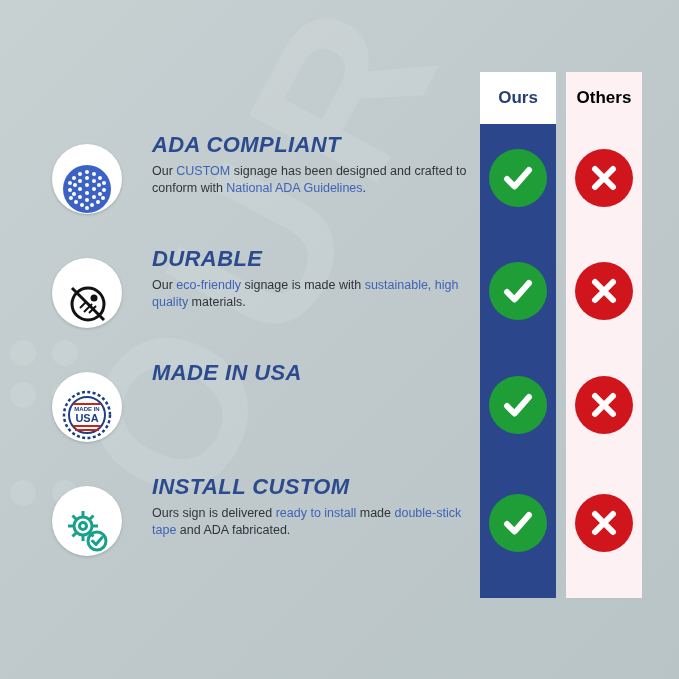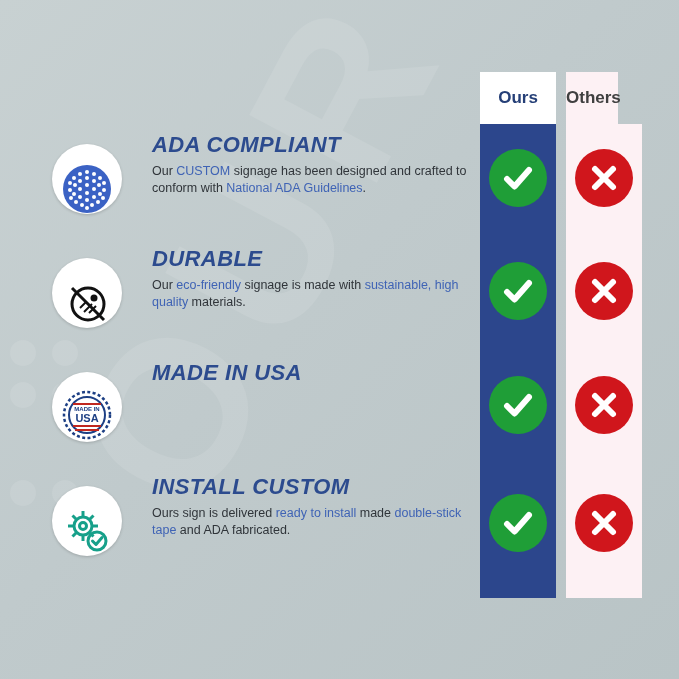--- a/index.html
+++ b/index.html
@@ -119,24 +119,24 @@
     left: 480px;
     top: 72px;
     width: 76px;
     height: 52px;
     background: #ffffff;
     color: #253f77;
   }
   .col-others-head {
     left: 566px;
     top: 72px;
-    width: 52px;
+    width: 76px;
     height: 52px;
     background: #fdf1f4;
-    color: #404040;
+    color: #000000;
   }
   .col-ours-body {
     position: absolute;
     left: 480px;
     top: 124px;
     width: 76px;
     height: 474px;
     background: #2c468c;
   }
   .col-others-body {

